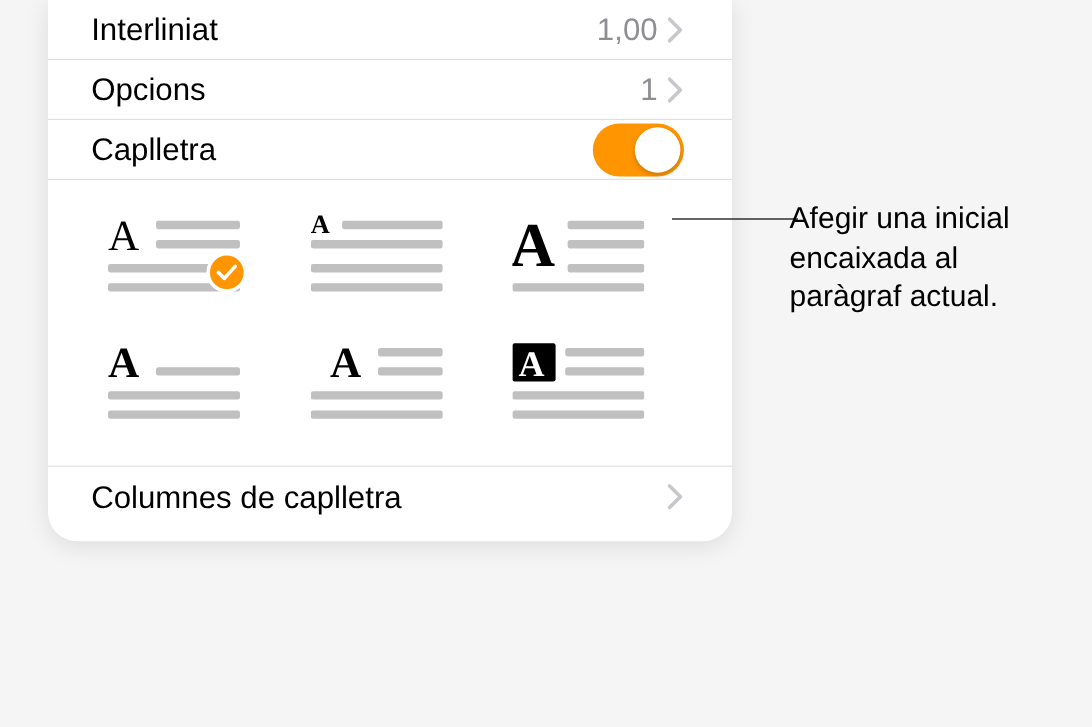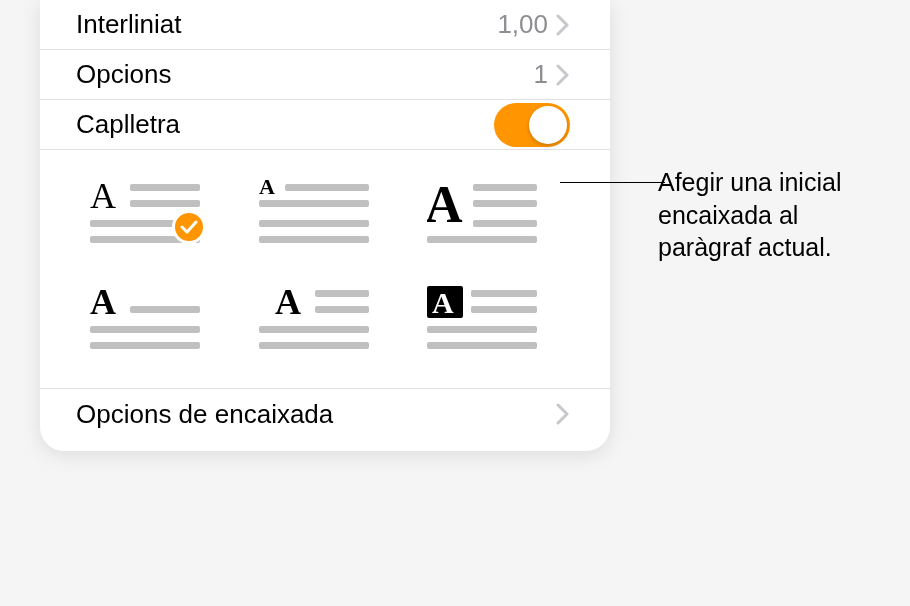--- a/index.html
+++ b/index.html
@@ -215,21 +215,21 @@
         <rect x="44" y="6" width="66" height="7" fill="#c0c0c0" rx="2"></rect>
         <rect x="44" y="22" width="66" height="7" fill="#c0c0c0" rx="2"></rect>
         <rect x="0" y="42" width="110" height="7" fill="#c0c0c0" rx="2"></rect>
         <rect x="0" y="58" width="110" height="7" fill="#c0c0c0" rx="2"></rect>
       </svg>
     </div>
 
   </div>
 
   <div class="row options-row">
-    <span class="row-label">Opcions de encaixada</span>
+    <span class="row-label">Columnes de caplletra</span>
     <span class="chevron">
       <svg width="14" height="22" viewBox="0 0 14 22">
           <polyline points="2,2 11,11 2,20" fill="none" stroke="#c7c7cc" stroke-width="3" stroke-linecap="round" stroke-linejoin="round"></polyline>
         </svg>
     </span>
   </div>
 
 </div>
 
 <div class="callout-line"></div>

